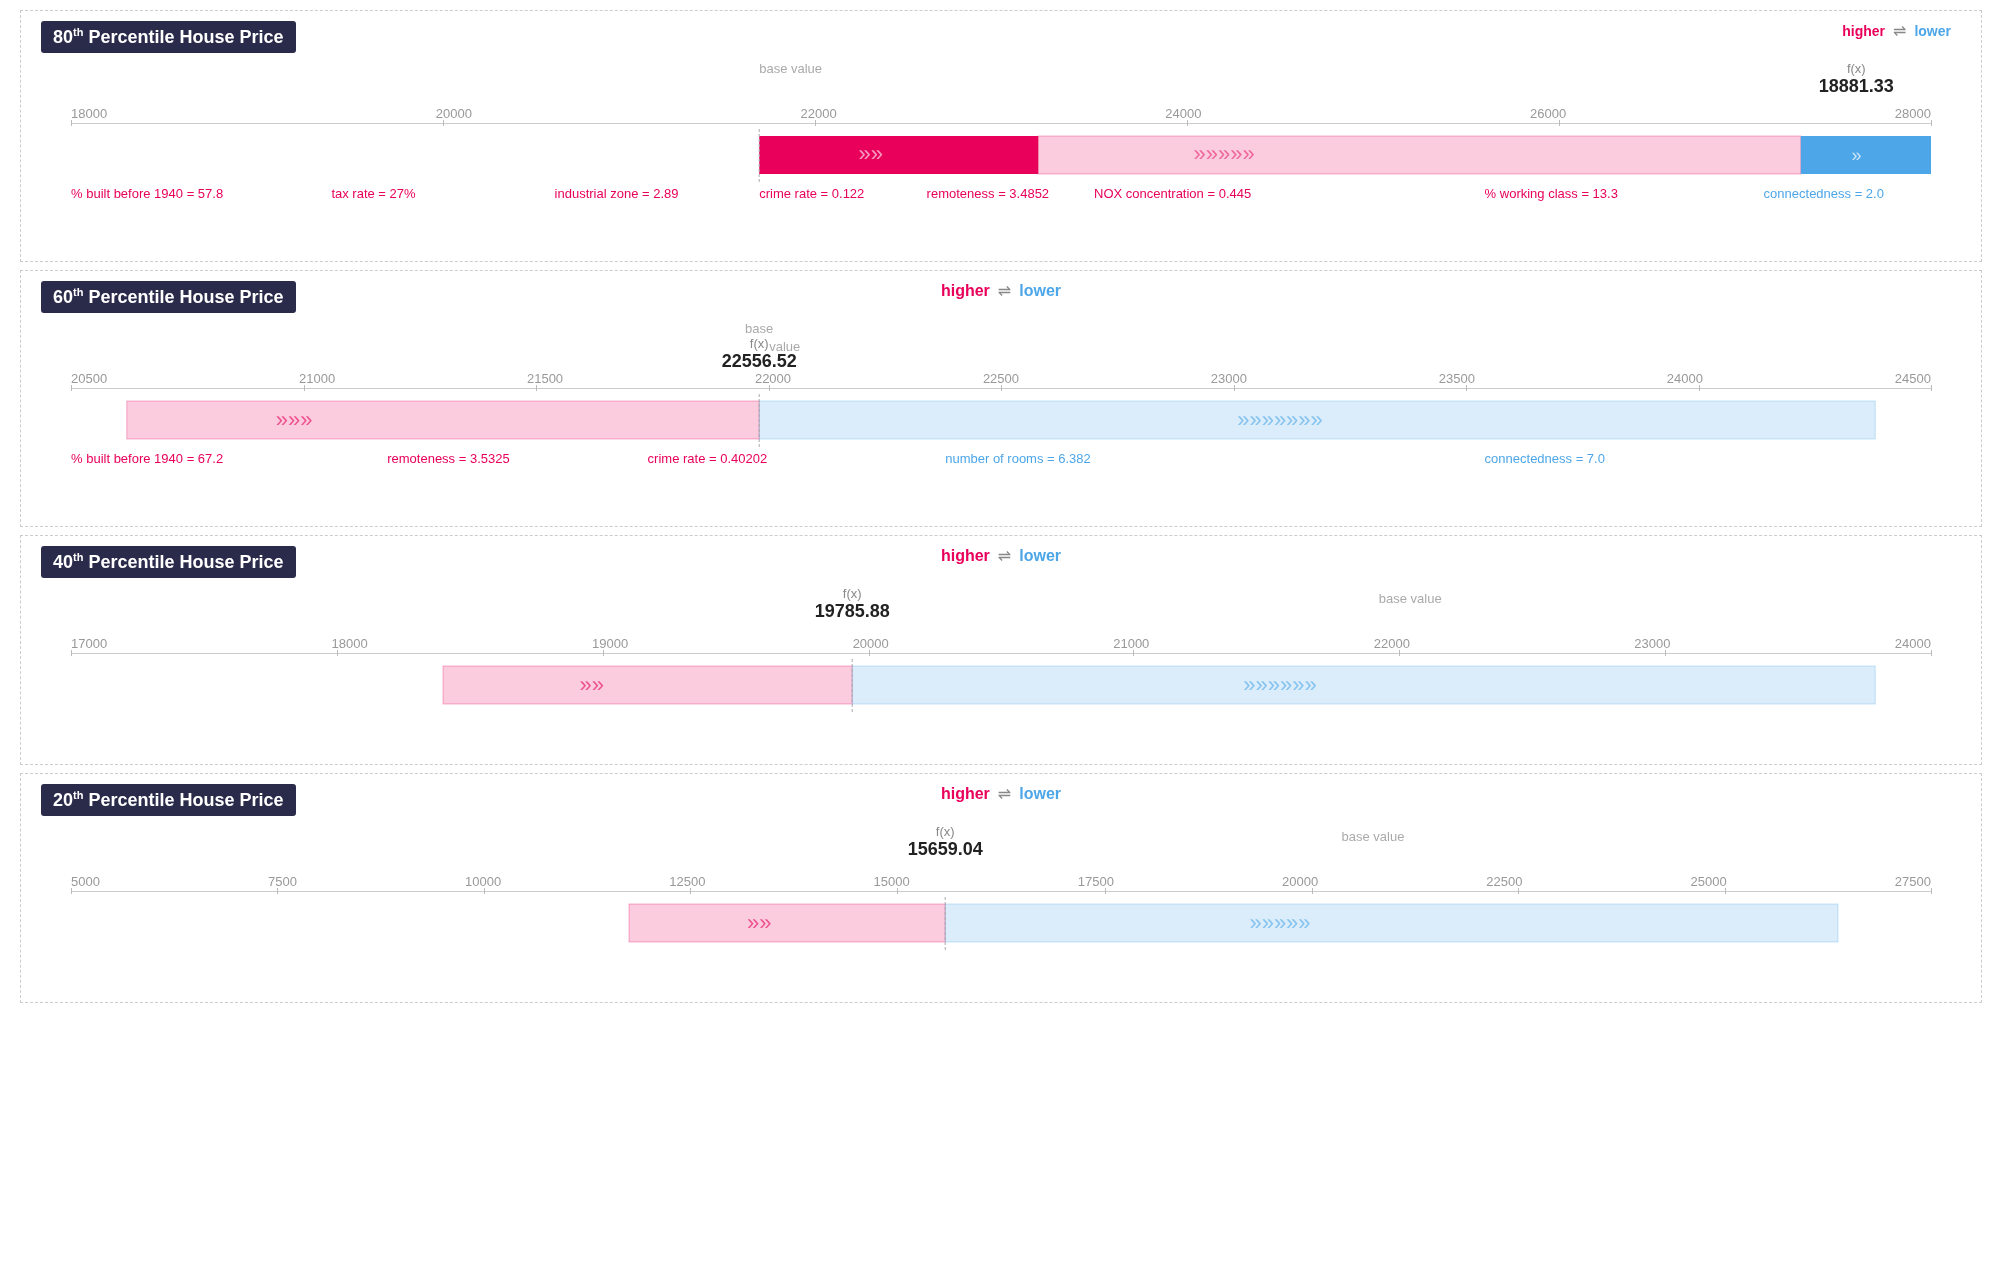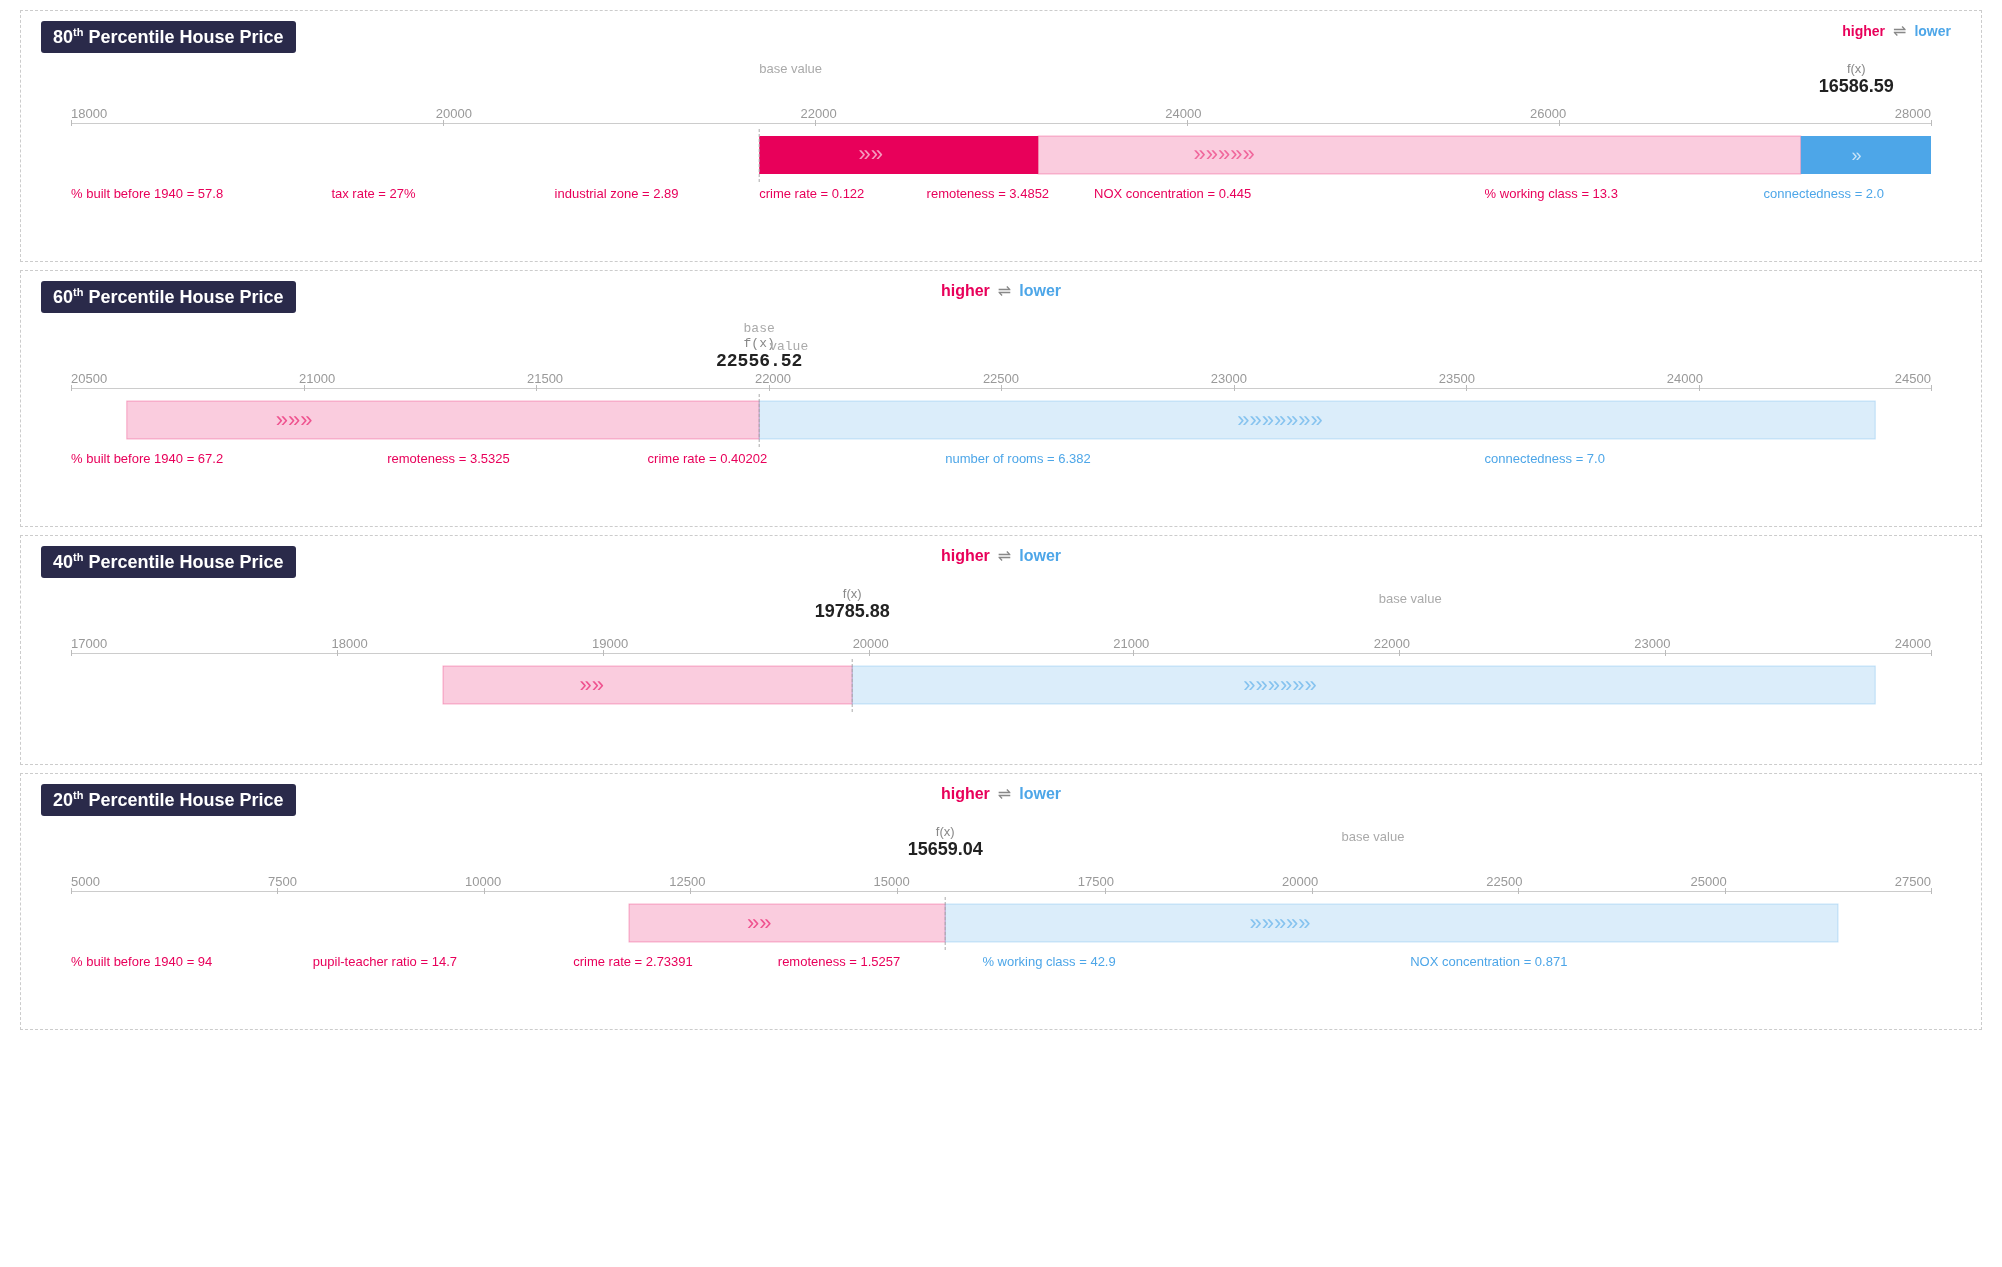--- a/index.html
+++ b/index.html
@@ -112,21 +112,21 @@
       <div class="legend">
         <span class="legend-higher">higher</span>
         <span class="legend-arrows">⇌</span>
         <span class="legend-lower">lower</span>
       </div>
     </div>
 
     <div style="position:relative; height:45px; margin: 0 30px;">
       <div style="position:absolute; right: 2%; text-align:center;">
         <div class="fx-label-text">f(x)</div>
-        <div class="fx-value">16586.59</div>
+        <div class="fx-value">18881.33</div>
       </div>
       <div style="position:absolute; left: 37%; text-align:center; top:0;">
         <div class="base-value-label">base value</div>
       </div>
     </div>
 
     <div style="position:relative; margin: 0 30px 5px 30px;">
       <div class="axis-ticks">
         <span>18000</span>
         <span>20000</span>
@@ -189,21 +189,21 @@
       </div>
       <div style="position:absolute; left:50%; transform:translateX(-50%); text-align:center; top:10px;">
         <div style="display:flex; gap:8px; justify-content:center; align-items:center;">
           <span class="legend-higher">higher</span>
           <span class="legend-arrows">⇌</span>
           <span class="legend-lower">lower</span>
         </div>
       </div>
     </div>
 
-    <div style="position:relative; height:50px; margin: 0 30px; font-family: Liberation Mono, monospace;">
+    <div style="position:relative; height:50px; margin: 0 30px;">
       <div style="position:absolute; left:37%; text-align:center; transform:translateX(-50%);">
         <div class="base-value-label">base</div>
         <div class="fx-label-text">f(x)</div>
         <div class="fx-value">22556.52</div>
       </div>
       <div style="position:absolute; left:37%; text-align:center; transform:translateX(10px); top:18px;">
         <div class="base-value-label">value</div>
       </div>
     </div>
 
@@ -385,24 +385,16 @@
 
           <line x1="47%" y1="-7" x2="47%" y2="48" stroke="#aaa" stroke-width="1" stroke-dasharray="3,2"></line>
         </g>
 
         <text x="37%" y="33" fill="rgba(232,0,90,0.6)" font-size="22" text-anchor="middle">»»</text>
 
         <text x="65%" y="33" fill="rgba(77,166,232,0.6)" font-size="22" text-anchor="middle">»»»»»</text>
       </svg>
     </div>
 
-    <div style="position:relative; height:25px; margin: 2px 30px 0 30px; font-size:13px;">
-      <span style="position:absolute; left:0%; color:#e8005a;">% built before 1940 = 94</span>
-      <span style="position:absolute; left:13%; color:#e8005a;">pupil-teacher ratio = 14.7</span>
-      <span style="position:absolute; left:27%; color:#e8005a;">crime rate = 2.73391</span>
-      <span style="position:absolute; left:38%; color:#e8005a;">remoteness = 1.5257</span>
-      <span style="position:absolute; left:49%; color:#4da6e8;">% working class = 42.9</span>
-      <span style="position:absolute; left:72%; color:#4da6e8;">NOX concentration = 0.871</span>
-    </div>
   </div>
 
 
 </div>
 
 </body></html>

